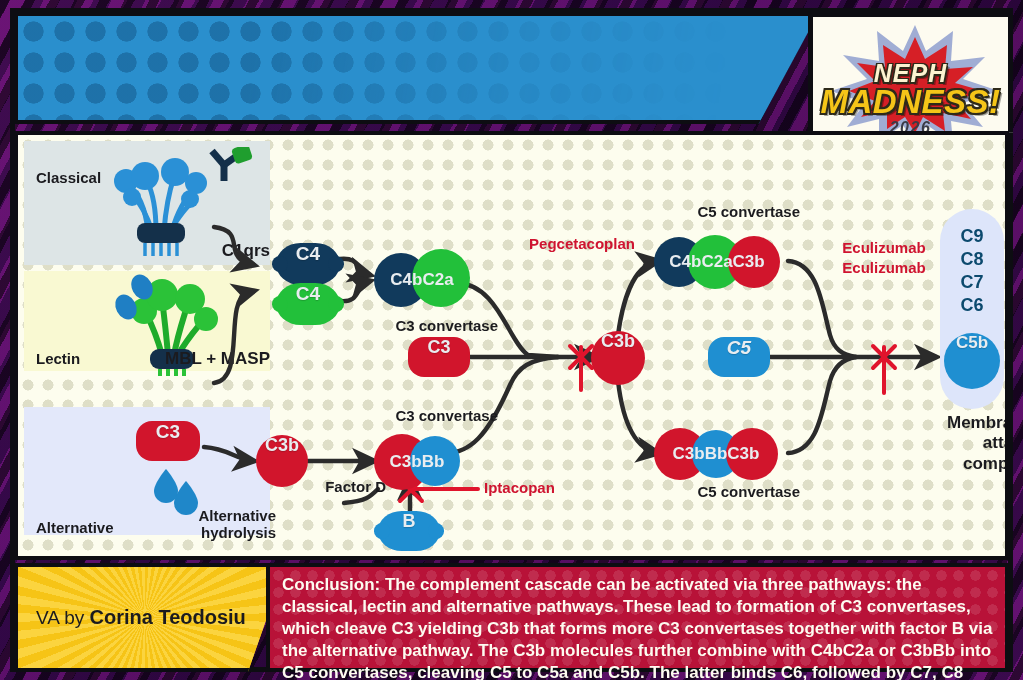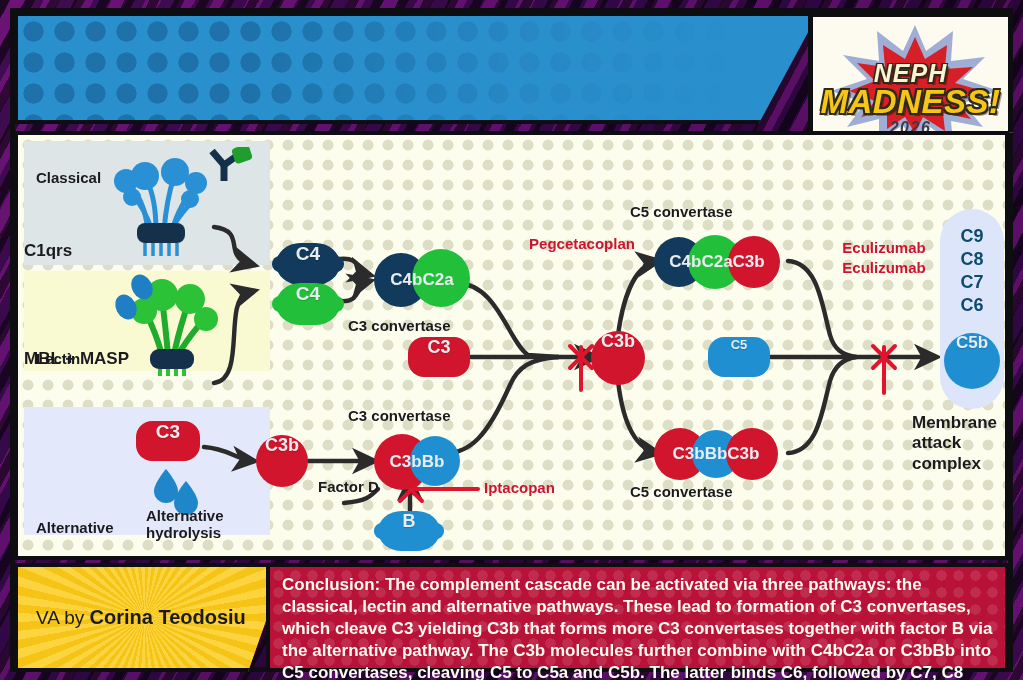--- a/index.html
+++ b/index.html
@@ -90,21 +90,21 @@
     background:inherit;
   }
   .blob::before{left:-7%;top:31%;}
   .blob::after{right:-7%;top:31%;}
   .circ{border-radius:50%;}
   .rrect{border-radius:16px;}
   .navy{background:#113a5c;}
   .green{background:#22c03a;}
   .red{background:#d1152c;}
   .blue{background:#1f8fd1;}
-  .static-label{position:absolute;font-weight:bold;font-size:15px;color:#1b1b1f;text-align:left;}
+  .static-label{position:absolute;font-weight:bold;font-size:15px;color:#1b1b1f;text-align:right;}
   .drug{position:absolute;font-weight:bold;font-size:15px;color:#cf1430;text-align:center;line-height:1.15;}
   svg.overlay{position:absolute;left:0;top:0;width:995px;height:429px;pointer-events:none;overflow:visible;}
   
   #conclusion{
     position:absolute;left:266px;top:563px;width:743px;height:109px;
     background-color:#b81238;
     background-image:radial-gradient(circle, rgba(255,255,255,.11) 42%, rgba(0,0,0,0) 44%);
     background-size:17px 17px;
     border:4px solid #0d0d12;box-sizing:border-box;
     padding:7px 10px 12px 12px;
@@ -318,21 +318,21 @@
       <div class="node circ navy" style="left:0;top:2px;width:50px;height:50px;"></div>
       <div class="node circ green" style="left:34px;top:0;width:54px;height:54px;"></div>
       <div class="node circ red" style="left:74px;top:1px;width:52px;height:52px;"></div>
       <div style="position:absolute;left:0;top:0;width:126px;height:54px;display:flex;align-items:center;justify-content:center;color:#e9edf0;font-weight:bold;font-size:17px;">
         <span>C4b</span>
           <span>C2a</span>
           <span>C3b</span>
       </div>
     </div>
 
-    <div class="node rrect blue" style="left:690px;top:202px;width:62px;height:40px;font-size:13px;">
+    <div class="node rrect blue" style="left:690px;top:202px;width:62px;height:40px;font-size:19px;font-style:italic;">
       <span>C5</span>
     </div>
 
     <div style="position:absolute;left:636px;top:292px;width:134px;height:54px;">
       <div class="node circ red" style="left:0;top:1px;width:52px;height:52px;"></div>
       <div class="node circ blue" style="left:38px;top:3px;width:48px;height:48px;"></div>
       <div class="node circ red" style="left:72px;top:1px;width:52px;height:52px;"></div>
       <div style="position:absolute;left:0;top:0;width:124px;height:54px;display:flex;align-items:center;justify-content:center;color:#e9edf0;font-weight:bold;font-size:17px;">
         <span>C3b</span>
           <span>Bb</span>

